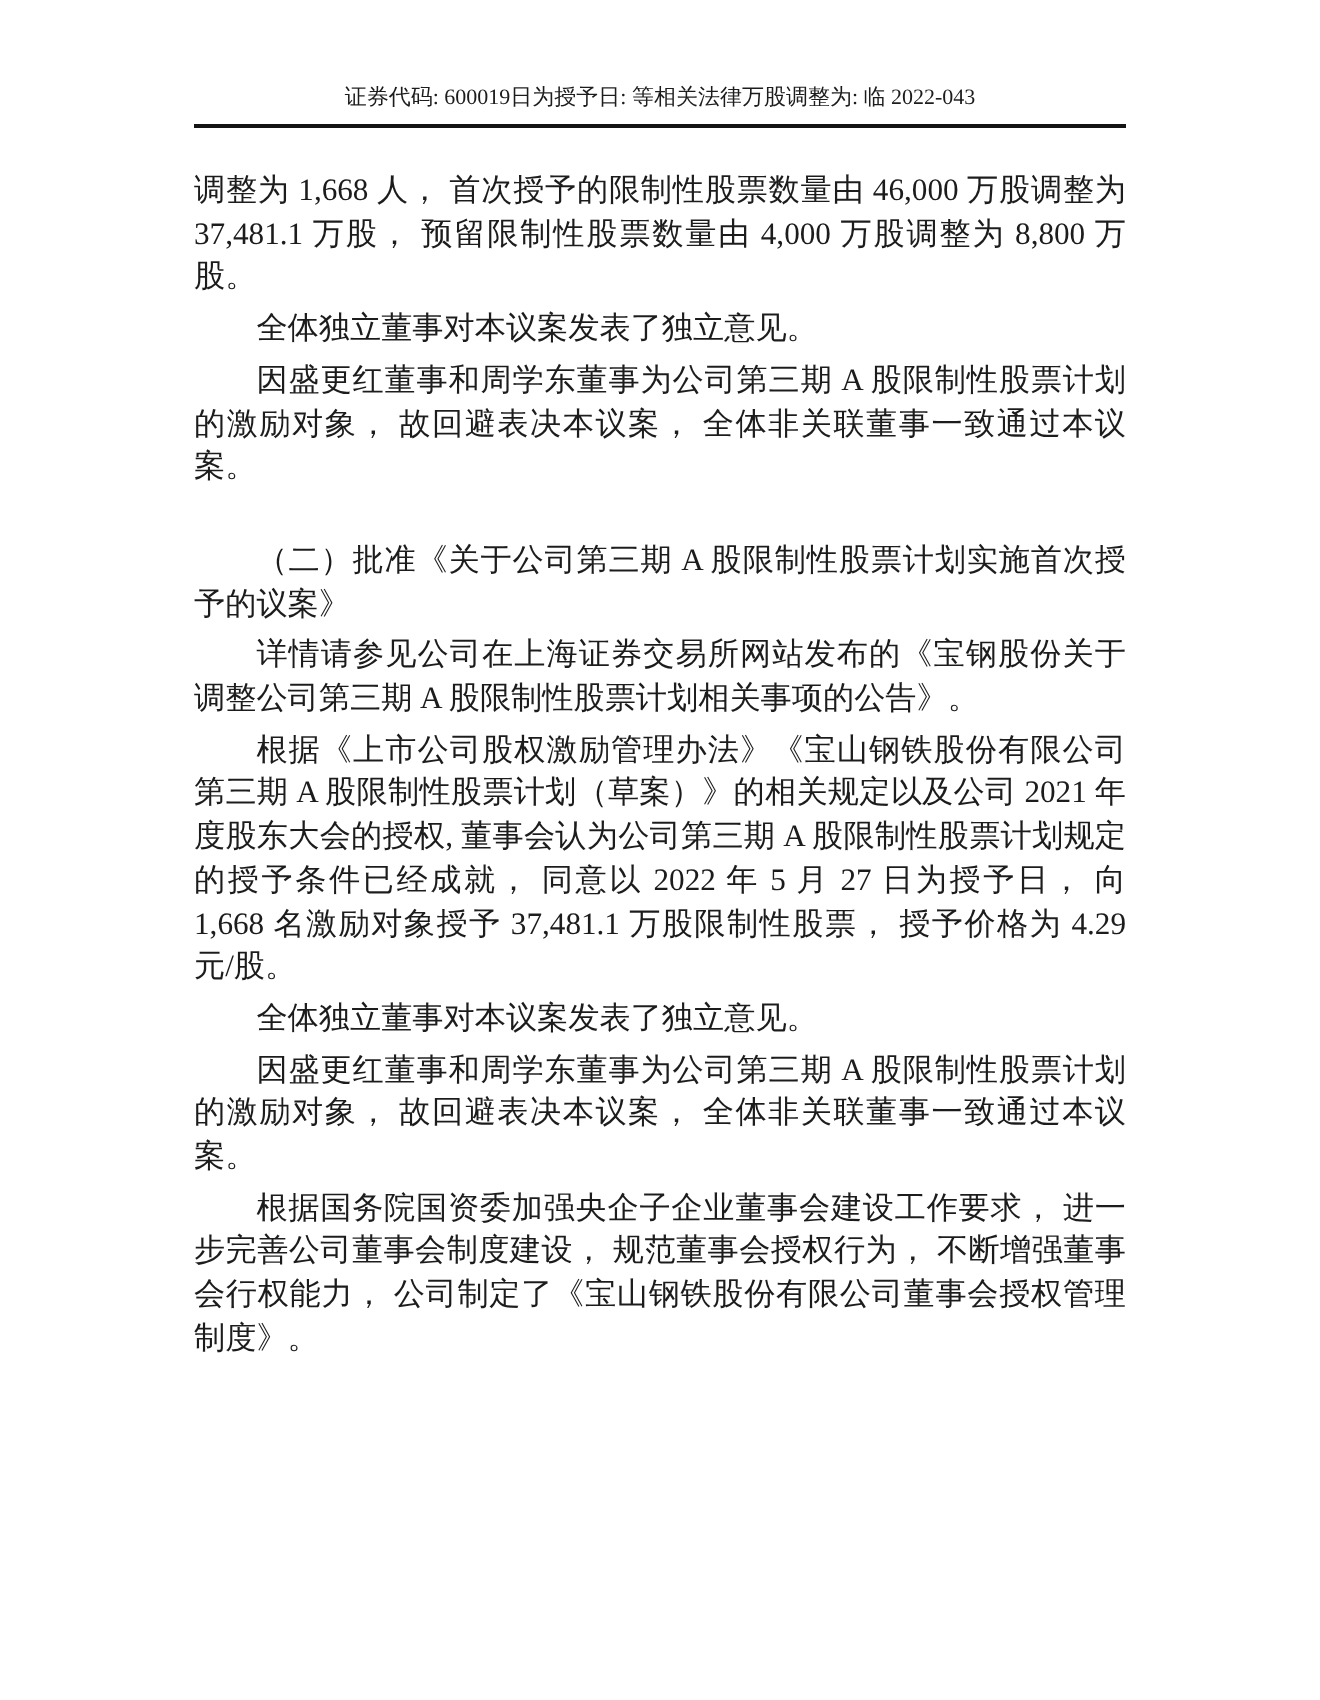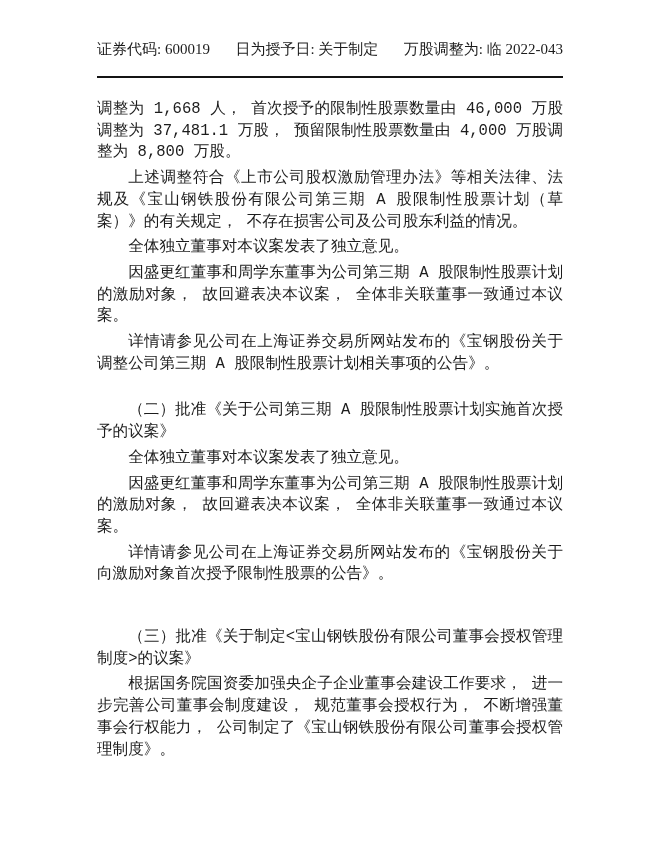--- a/index.html
+++ b/index.html
@@ -14,62 +14,59 @@
     margin: 0 auto;
     background: #ffffff;
     box-sizing: border-box;
     padding: 42px 97px 0 97px;
     overflow: hidden;
     font-family: "Liberation Serif", "DejaVu Serif", serif;
     color: #1c1c1c;
   }
   .doc-header {
     display: flex;
-    justify-content: space-between;
+    justify-content: center;
     align-items: flex-end;
-    font-size: 15px;
+    font-size: 11px;
     line-height: 15px;
-    padding-bottom: 19px;
+    padding-bottom: 5px;
     border-bottom: 2px solid #141414;
     white-space: nowrap;
   }
   .doc-header .field { display: inline-block; }
   .doc-content {
     padding-top: 21px;
     font-size: 15.6px;
     line-height: 21.7px;
     text-align: justify;
   }
   .para {
     margin: 0 0 4px 0;
     text-indent: 2em;
-    font-family: Liberation Mono, monospace;
   }
   .para.continuation { text-indent: 0; }
   .para.sec-gap-2 { margin-top: 25px; }
   .para.sec-gap-3 { margin-top: 41px; }
 </style>
 </head>
 <body>
 
 <div class="page">
 
   <div class="doc-header">
     <span class="field"><span>证券代码: </span><span>600019</span></span>
-    <span class="field"><span>日为授予日: </span><span>关于制定</span></span>
+    <span class="field"><span>日为授予日: </span><span>等相关法律</span></span>
     <span class="field"><span>万股调整为: </span><span>临 2022-043</span></span>
   </div>
 
   <div class="doc-content">
     <p class="para continuation">调整为 1,668 人， 首次授予的限制性股票数量由 46,000 万股调整为 37,481.1 万股， 预留限制性股票数量由 4,000 万股调整为 8,800 万股。</p>
-    <p class="para">上述调整符合《上市公司股权激励管理办法》等相关法律、法规及《宝山钢铁股份有限公司第三期 A 股限制性股票计划（草案）》的有关规定， 不存在损害公司及公司股东利益的情况。</p>
     <p class="para">全体独立董事对本议案发表了独立意见。</p>
     <p class="para">因盛更红董事和周学东董事为公司第三期 A 股限制性股票计划的激励对象， 故回避表决本议案， 全体非关联董事一致通过本议案。</p>
+    <p class="para sec-gap-2">（二）批准《关于公司第三期 A 股限制性股票计划实施首次授予的议案》</p>
     <p class="para">详情请参见公司在上海证券交易所网站发布的《宝钢股份关于调整公司第三期 A 股限制性股票计划相关事项的公告》。</p>
-    <p class="para sec-gap-2">（二）批准《关于公司第三期 A 股限制性股票计划实施首次授予的议案》</p>
+    <p class="para">根据《上市公司股权激励管理办法》《宝山钢铁股份有限公司第三期 A 股限制性股票计划（草案）》的相关规定以及公司 2021 年度股东大会的授权, 董事会认为公司第三期 A 股限制性股票计划规定的授予条件已经成就， 同意以 2022 年 5 月 27 日为授予日， 向 1,668 名激励对象授予 37,481.1 万股限制性股票， 授予价格为 4.29 元/股。</p>
     <p class="para">全体独立董事对本议案发表了独立意见。</p>
     <p class="para">因盛更红董事和周学东董事为公司第三期 A 股限制性股票计划的激励对象， 故回避表决本议案， 全体非关联董事一致通过本议案。</p>
-    <p class="para">详情请参见公司在上海证券交易所网站发布的《宝钢股份关于向激励对象首次授予限制性股票的公告》。</p>
-    <p class="para sec-gap-3">（三）批准《关于制定&lt;宝山钢铁股份有限公司董事会授权管理制度&gt;的议案》</p>
     <p class="para">根据国务院国资委加强央企子企业董事会建设工作要求， 进一步完善公司董事会制度建设， 规范董事会授权行为， 不断增强董事会行权能力， 公司制定了《宝山钢铁股份有限公司董事会授权管理制度》。</p>
   </div>
 
 </div>
 
 </body></html>

